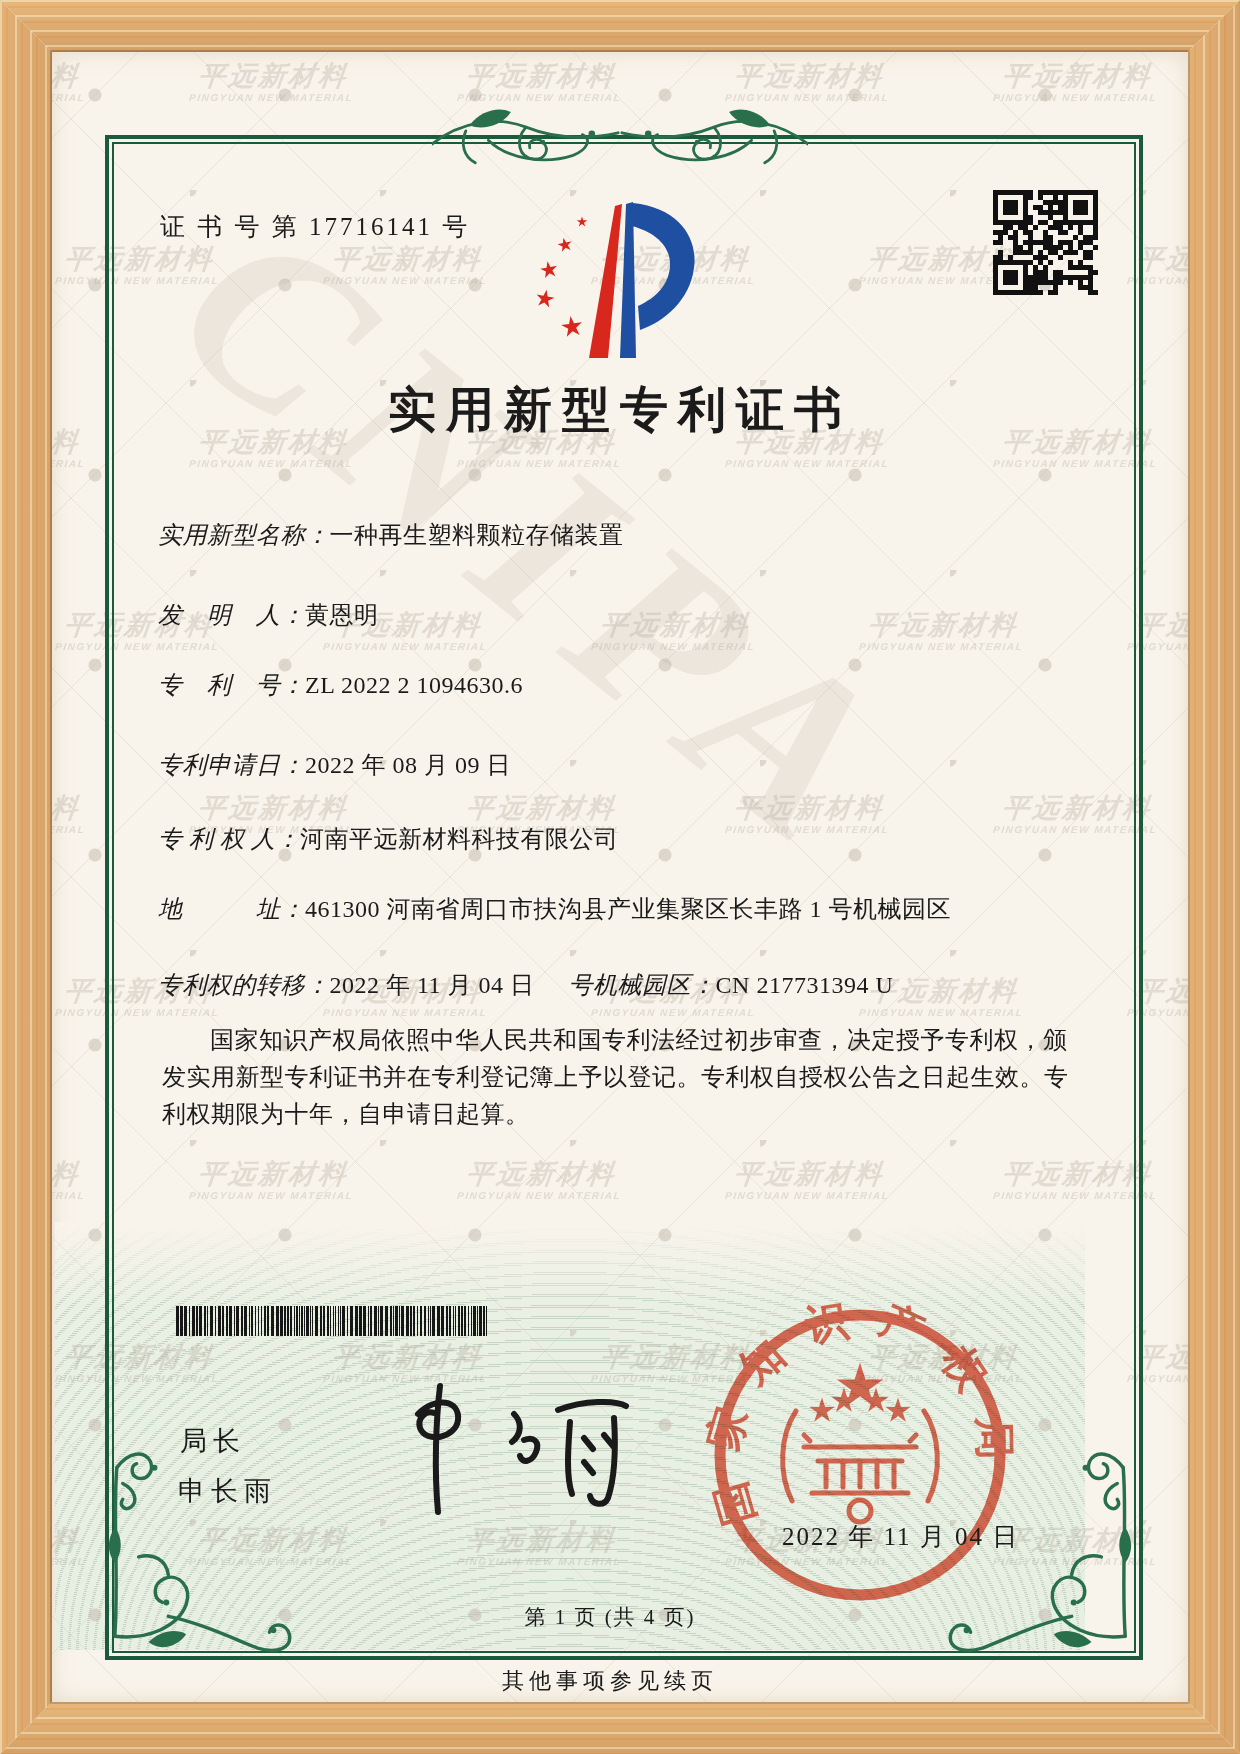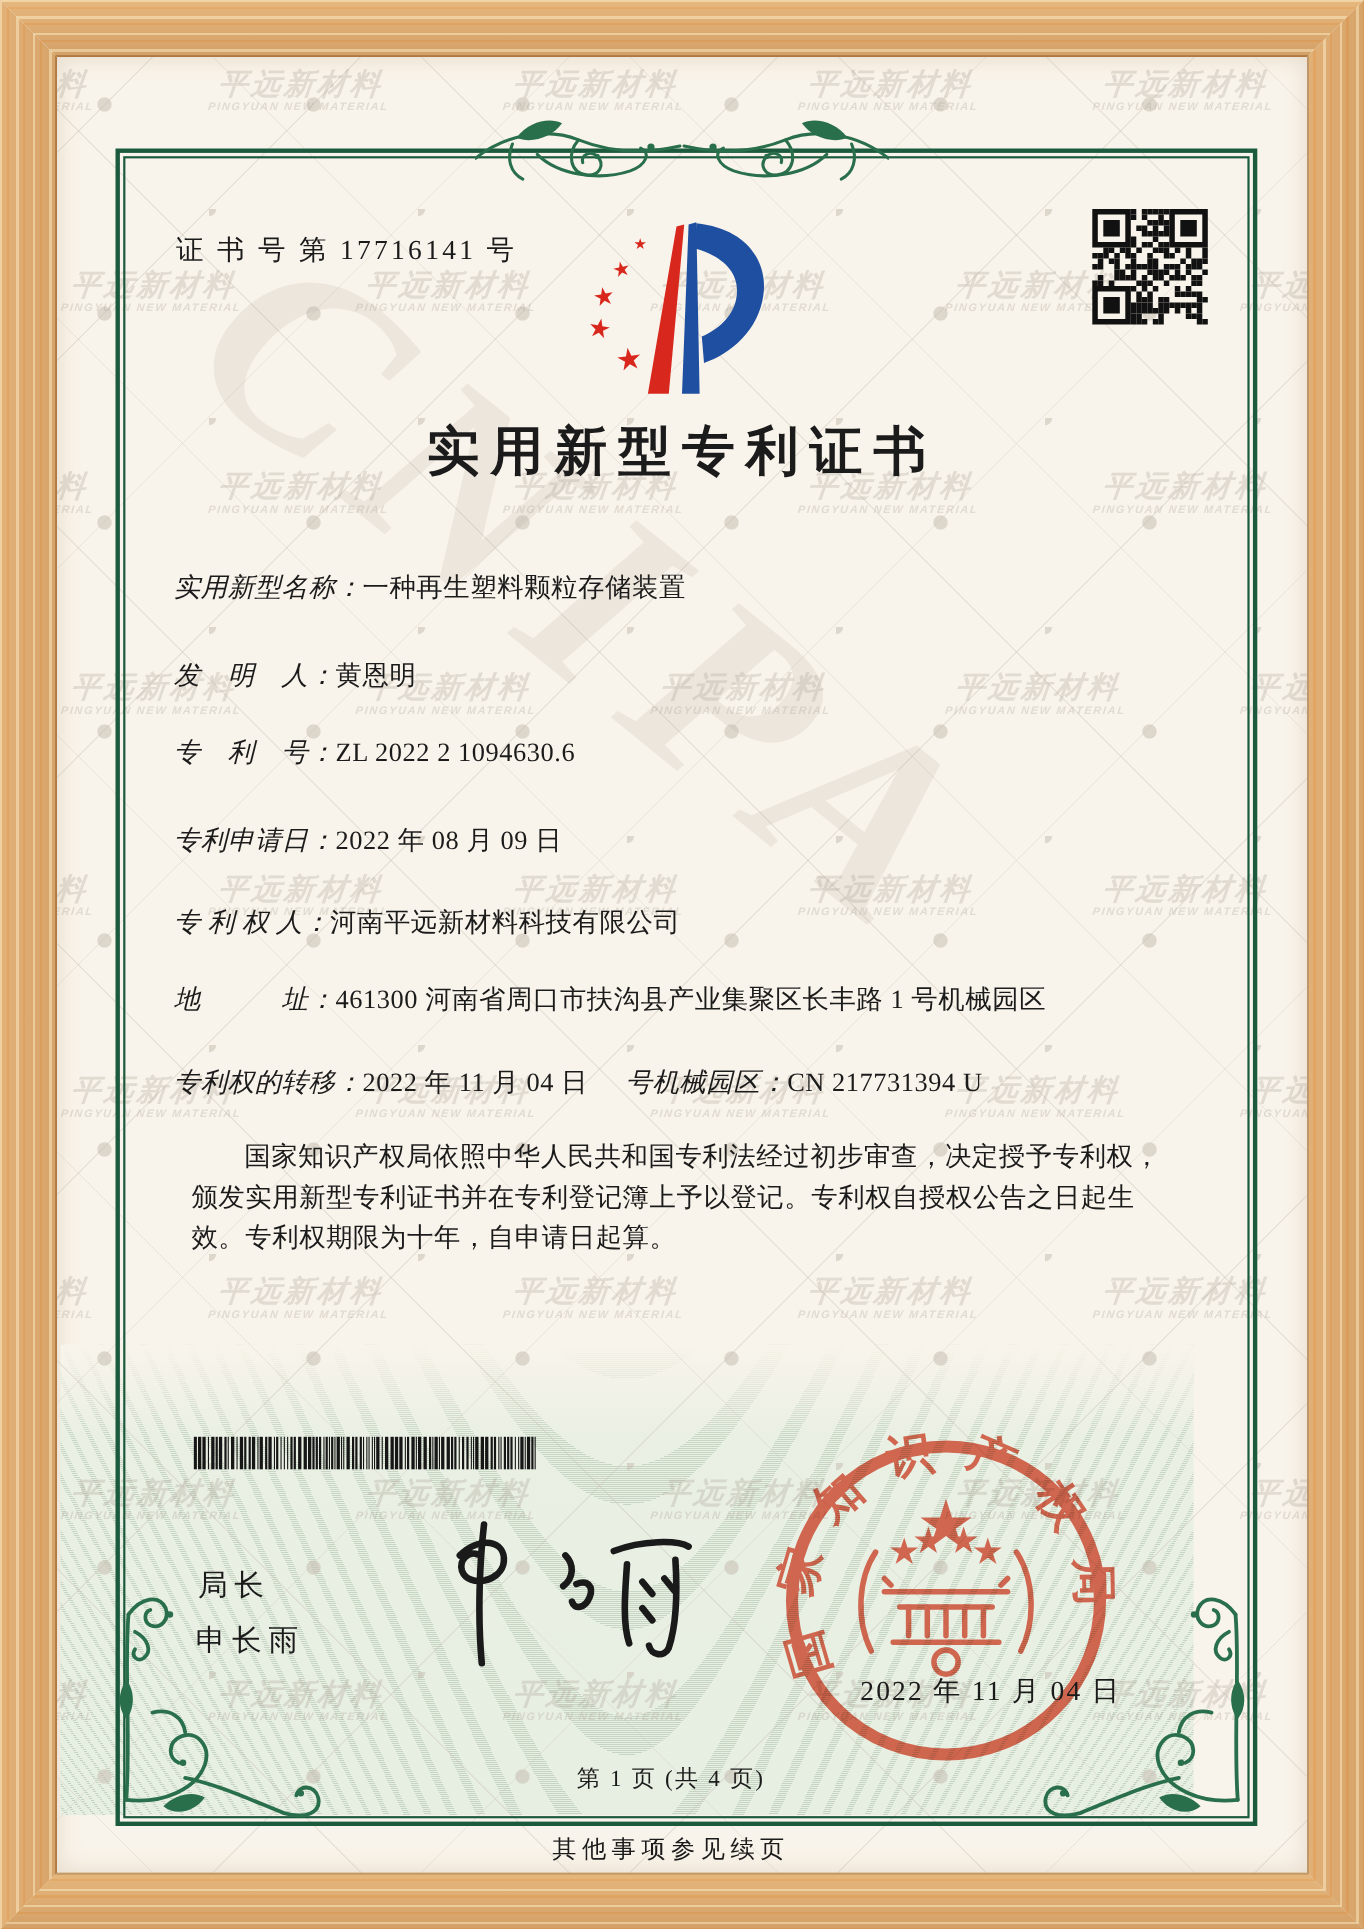--- a/index.html
+++ b/index.html
@@ -52,21 +52,21 @@
 
   
   .txt{position:absolute;z-index:3;color:#1b1b1b;}
   .certno{left:160px;top:210px;font-size:25px;letter-spacing:3px;}
   .title{left:160px;top:378px;width:920px;text-align:center;font-size:48px;font-weight:700;letter-spacing:10px;}
   .row{left:158px;width:930px;display:flex;font-size:24px;line-height:34px;letter-spacing:.5px;}
   .row .lbl{flex:0 0 auto;white-space:pre;font-style:italic;}
   .row .val{flex:1 1 auto;}
   .row .second{margin-left:34px;white-space:nowrap;}
   .paras{left:158px;top:1018px;width:926px;font-size:24px;line-height:37px;letter-spacing:.5px;}
-  .paras p{margin:16px;text-indent:2em;}
+  .paras p{margin:4px;text-indent:2em;}
   .chief{font-family:"Liberation Sans","DejaVu Sans",sans-serif;font-size:27px;letter-spacing:6px;font-weight:500;}
   .pageno{left:160px;top:1603px;width:900px;text-align:center;font-size:21px;letter-spacing:2px;}
   .footnote{left:160px;top:1666px;width:900px;text-align:center;font-size:22px;letter-spacing:5px;z-index:7;}
 
   .barcode{position:absolute;left:176px;top:1306px;z-index:3;}
   .qr{position:absolute;left:993px;top:190px;width:110px;height:110px;background:#fff0;z-index:3;}
   .qr div{position:absolute;background:#111;}
   .logo{position:absolute;left:532px;top:200px;z-index:3;}
   .sig{position:absolute;left:362px;top:1380px;z-index:3;}
   .seal{position:absolute;left:700px;top:1295px;z-index:4;mix-blend-mode:multiply;opacity:.92;}

